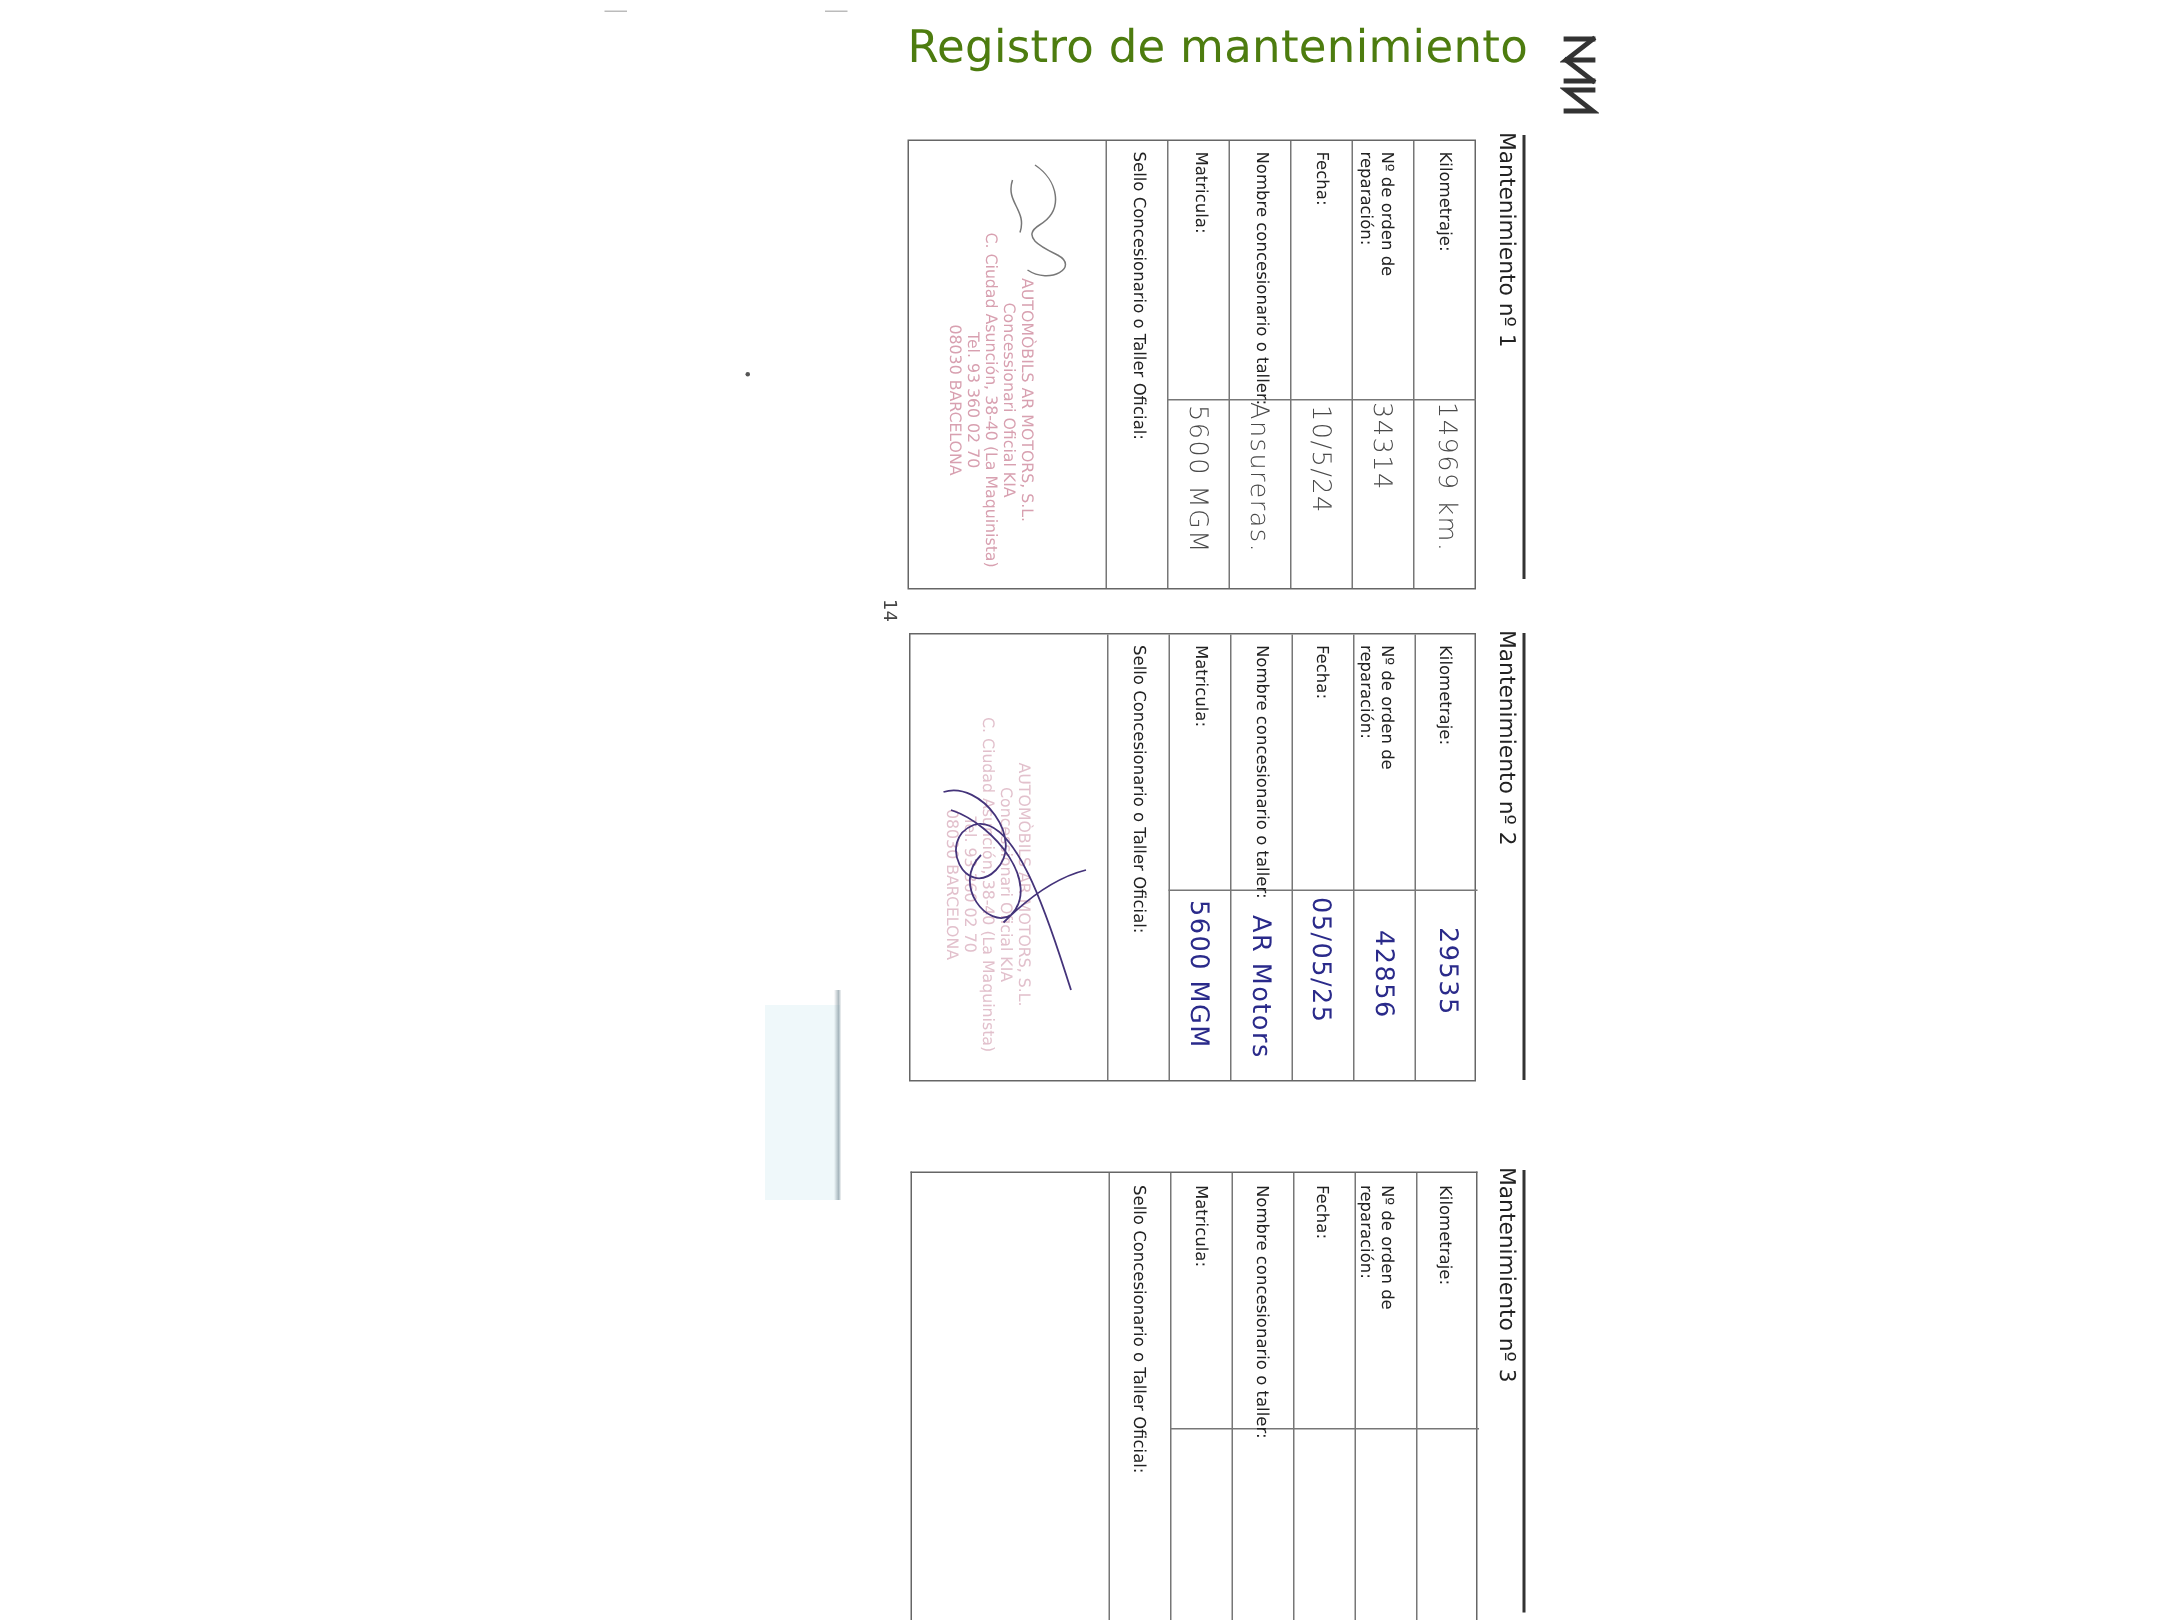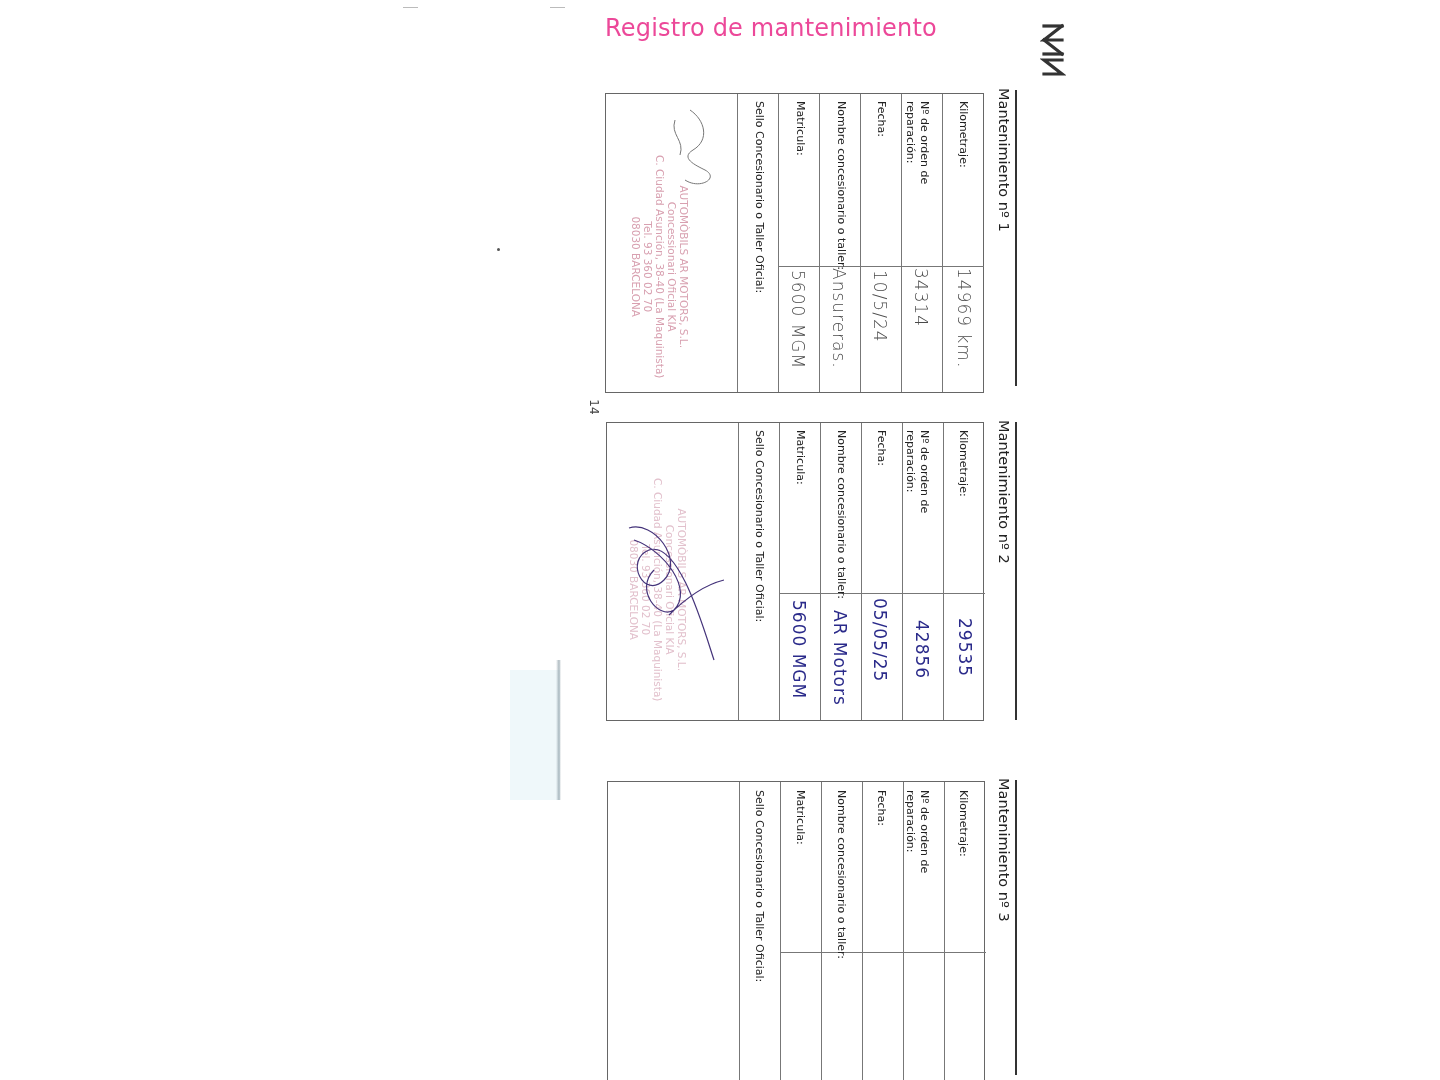--- a/index.html
+++ b/index.html
@@ -1,18 +1,18 @@
 <!DOCTYPE html>
 <html><head>
 <meta charset="utf-8">
 <style>
   html,body{margin:0;padding:0;}
   body{width:1440px;height:1080px;background:#ffffff;position:relative;overflow:hidden;font-family:"DejaVu Sans","Liberation Sans",sans-serif;color:#2b2b2b;}
   .abs{position:absolute;}
-  .title{left:605px;top:14px;font-size:24px;color:#ec4899;letter-spacing:0.2px;white-space:nowrap;}
+  .title{left:605px;top:14px;font-size:30px;color:#4d7c0f;letter-spacing:0.2px;white-space:nowrap;}
   .logo{left:1040px;top:20px;width:26px;height:60px;}
   .pagenum{left:586px;top:400px;font-size:12px;color:#444;transform:rotate(90deg);transform-origin:center;}
   .scan-mark{background:#bbb;height:1px;}
   .scan-shadow{left:556px;top:660px;width:5px;height:140px;background:linear-gradient(90deg,rgba(120,140,150,0) 0%,rgba(120,140,150,0.6) 60%,rgba(120,140,150,0) 100%);}
   .scan-tint{left:510px;top:670px;width:50px;height:130px;background:rgba(210,235,240,0.35);}
   .dot{left:497px;top:248px;width:3px;height:3px;background:#555;border-radius:50%;}
   .heavy{position:absolute;background:#333;width:2px;}
   .heading{position:absolute;font-size:14.5px;color:#222;white-space:nowrap;transform:rotate(90deg);transform-origin:0 0;}
   .tbl{position:absolute;border:1px solid #666;box-sizing:border-box;}
   .vline{position:absolute;top:0;bottom:0;width:1px;background:#777;}

